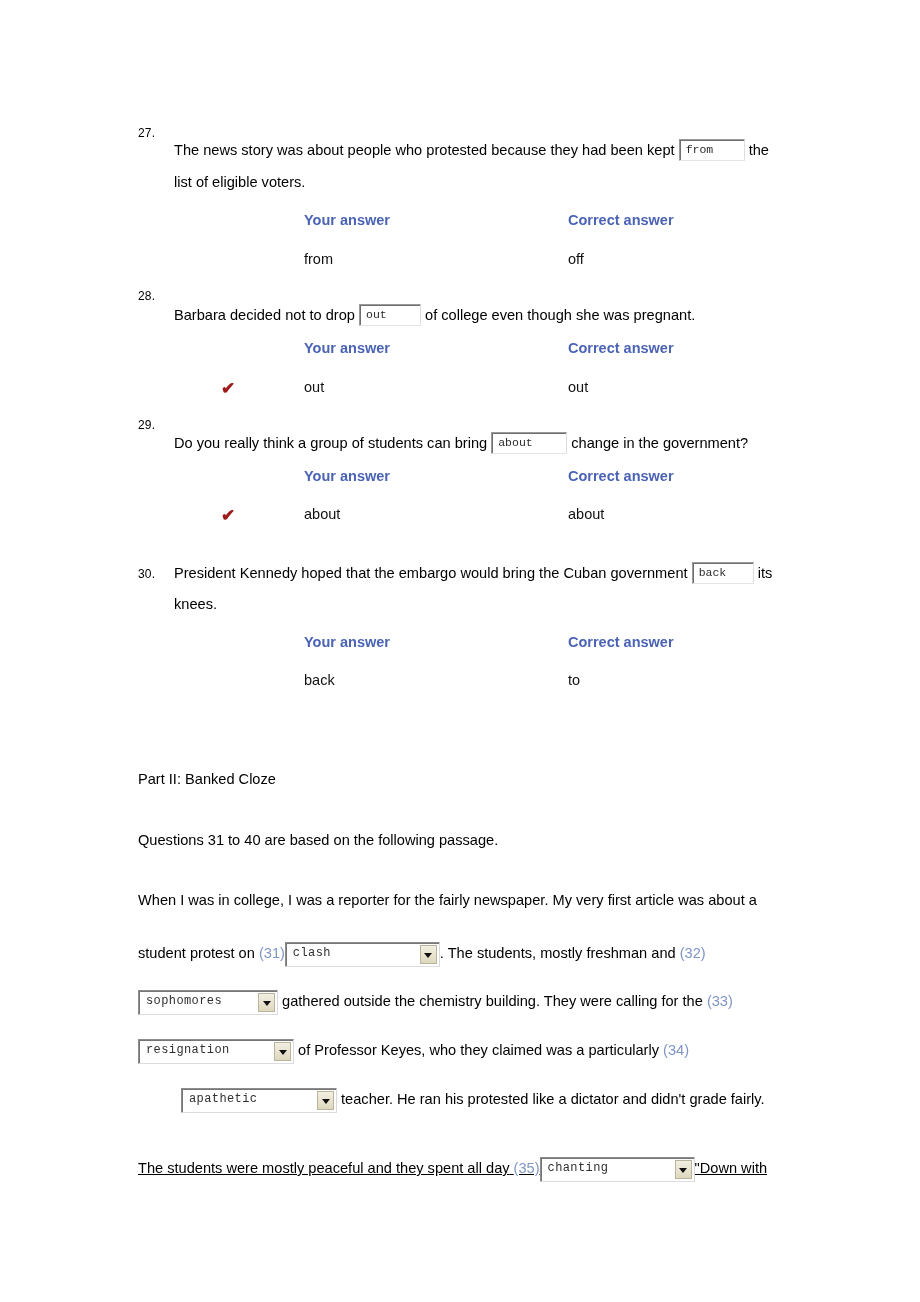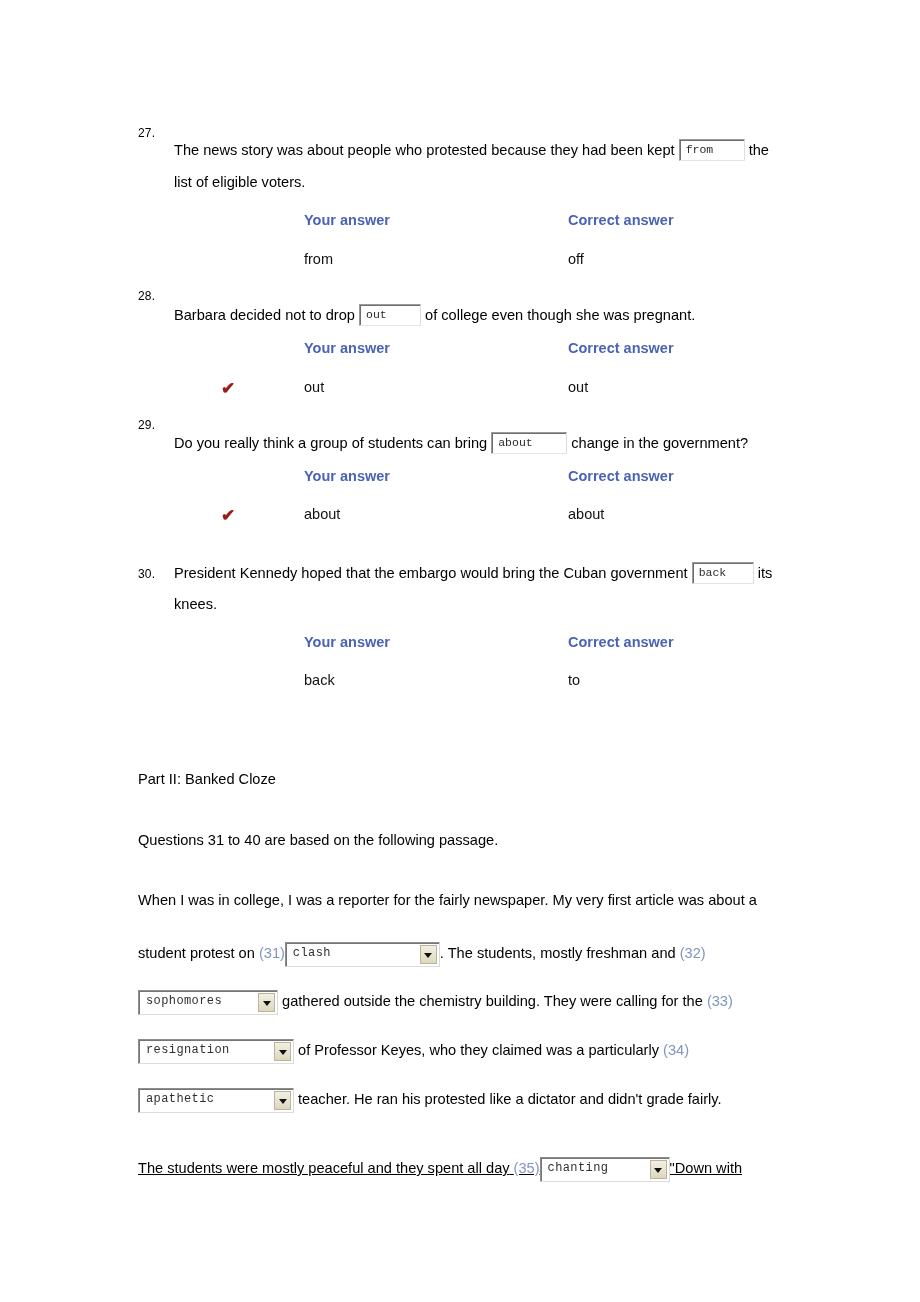--- a/index.html
+++ b/index.html
@@ -239,29 +239,29 @@
 
   <div class="para" style="top:1039px;">
     <span class="sel" style="width:156px;">
       <span class="selval">resignation</span>
       <span class="arrowbtn"></span>
     </span>
     <span>of Professor Keyes, who they claimed was a particularly</span>
     <span class="bnum">(34)</span>
   </div>
 
-  <div class="para" style="top:1088px;">
+  <div class="para" style="top:1088px;margin-left:43px;">
     <span class="sel" style="width:156px;">
       <span class="selval">apathetic</span>
       <span class="arrowbtn"></span>
     </span>
     <span>teacher. He ran his protested like a dictator and didn't grade fairly.</span>
   </div>
 
   <div class="para" style="top:1157px;text-decoration:underline;">
     <span>The students were mostly peaceful and they spent all day</span>
-    <span class="bnum">(35)</span><span class="sel" style="width:130px;">
+    <span class="bnum">(35)</span><span class="sel" style="width:155px;">
       <span class="selval">chanting</span>
       <span class="arrowbtn"></span>
     </span><span>"Down with</span>
   </div>
 
 </div>
 
 </body></html>

